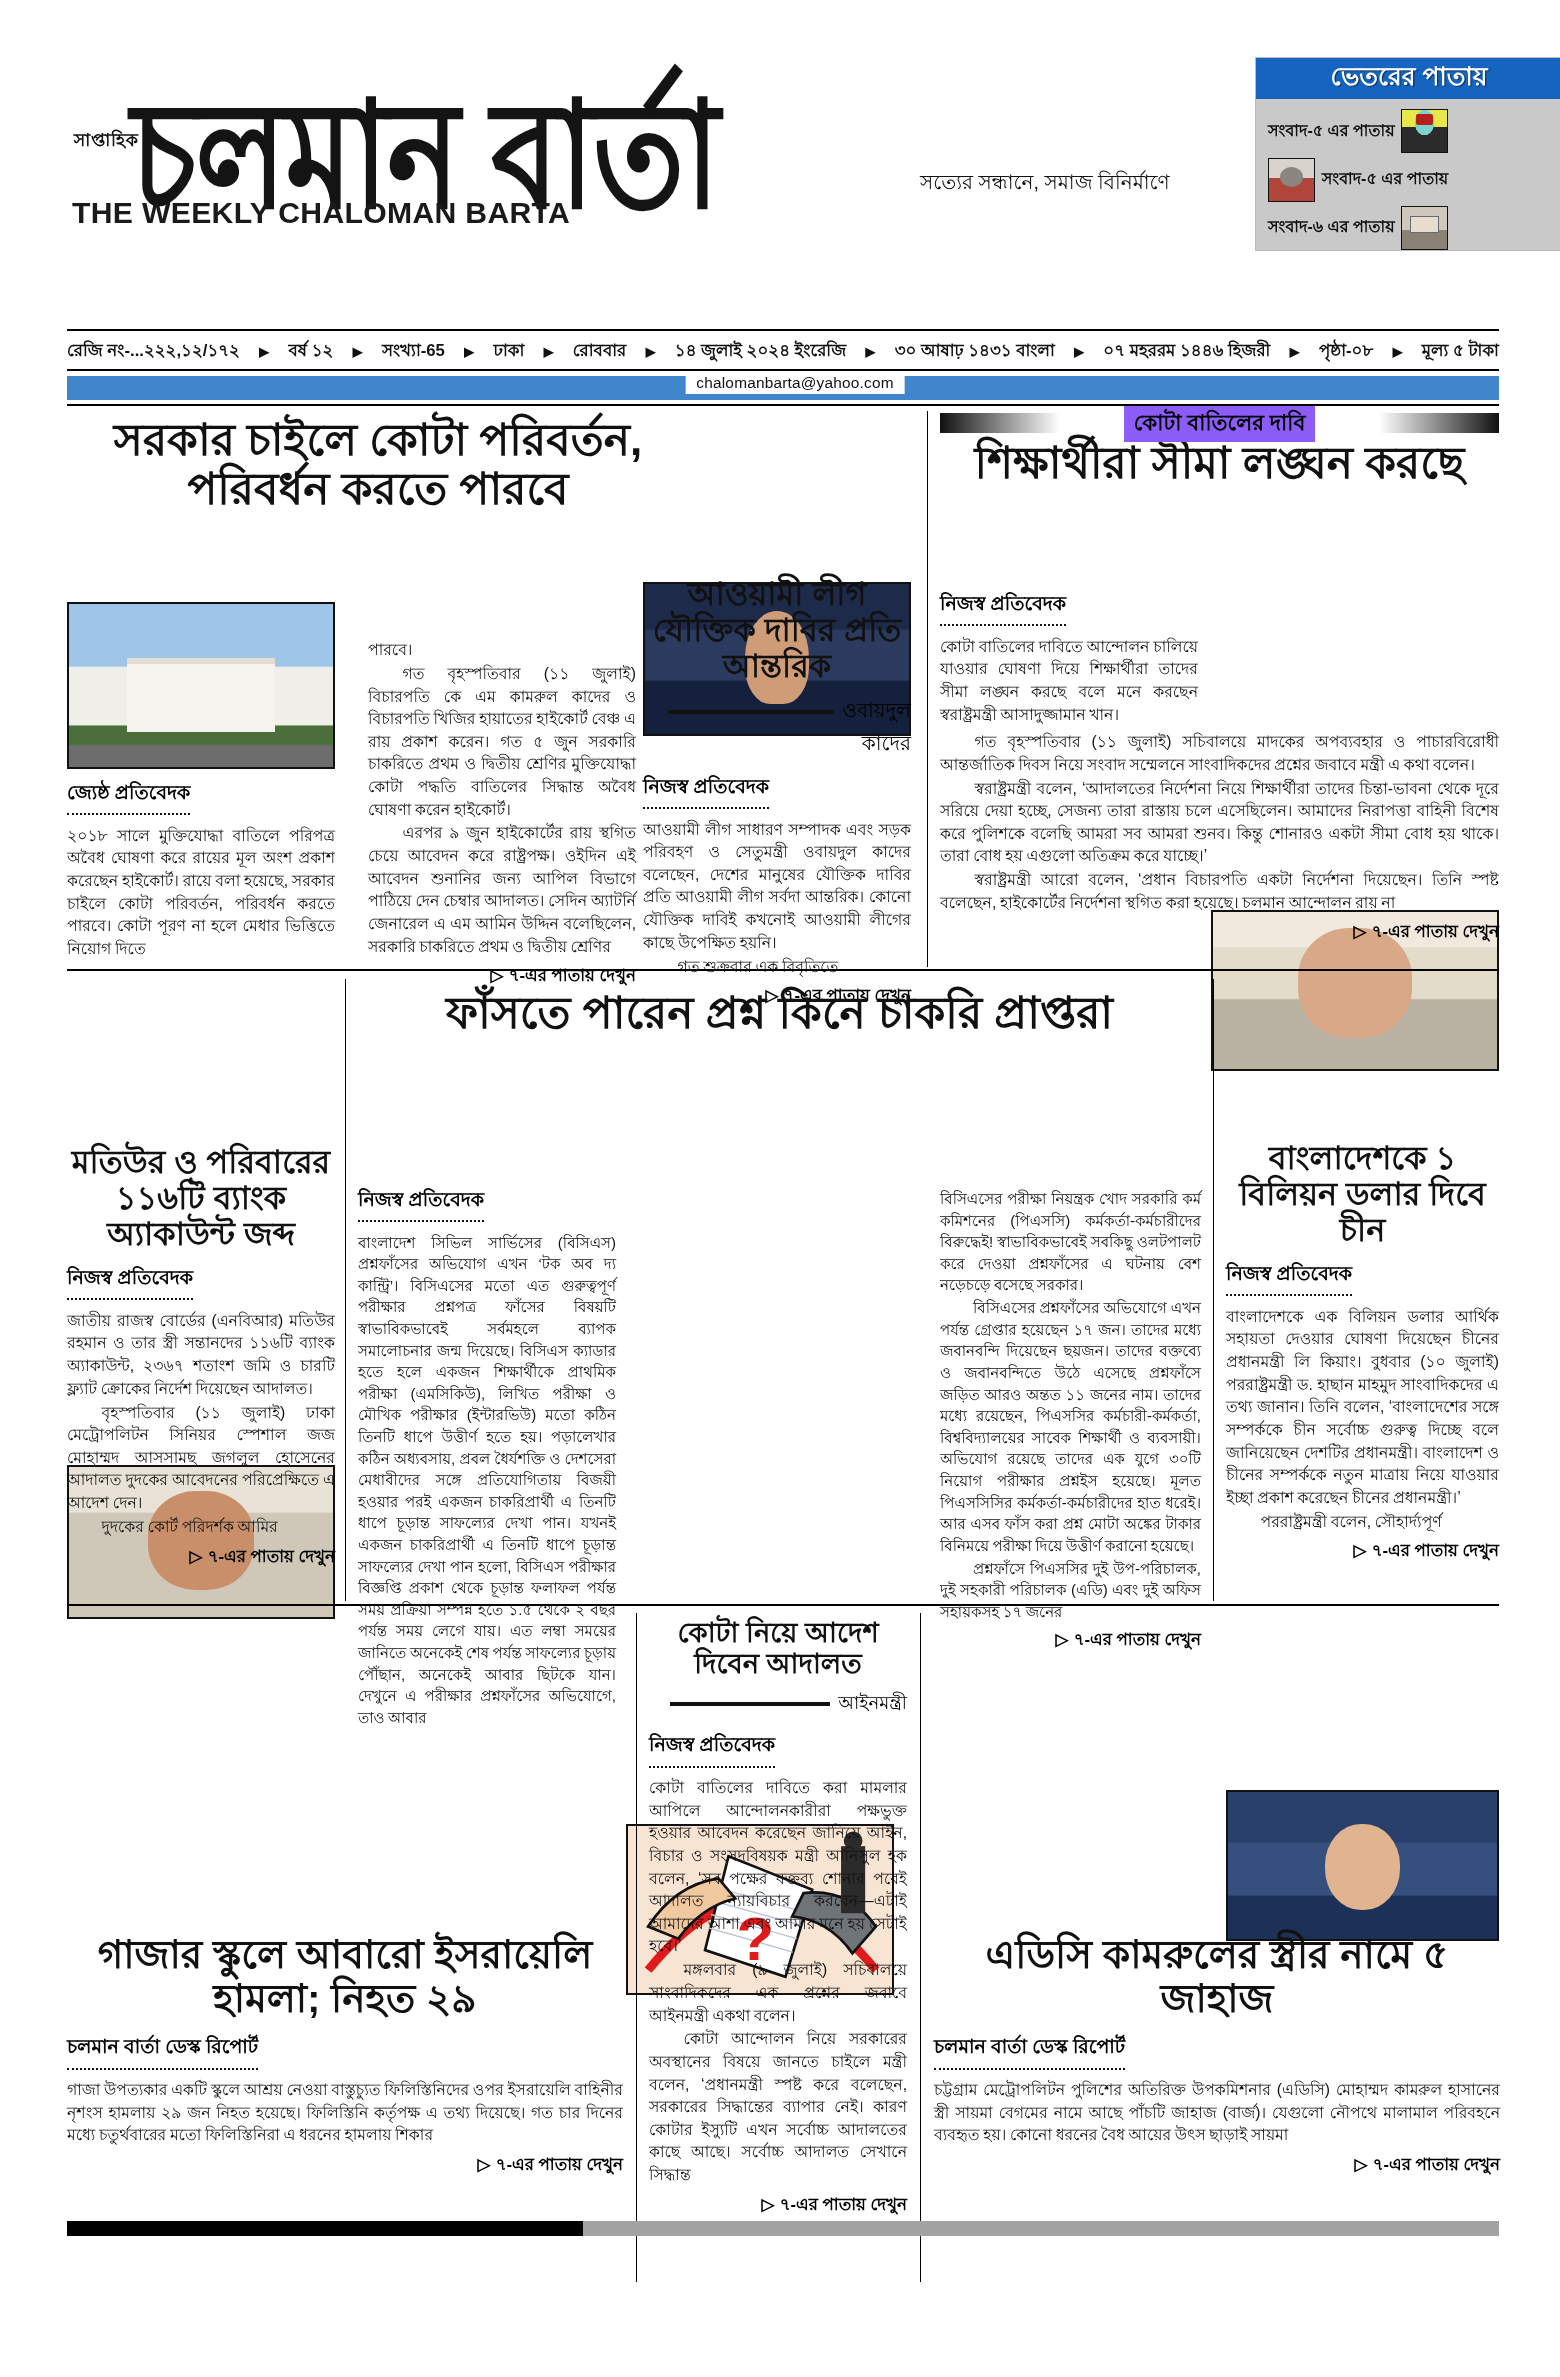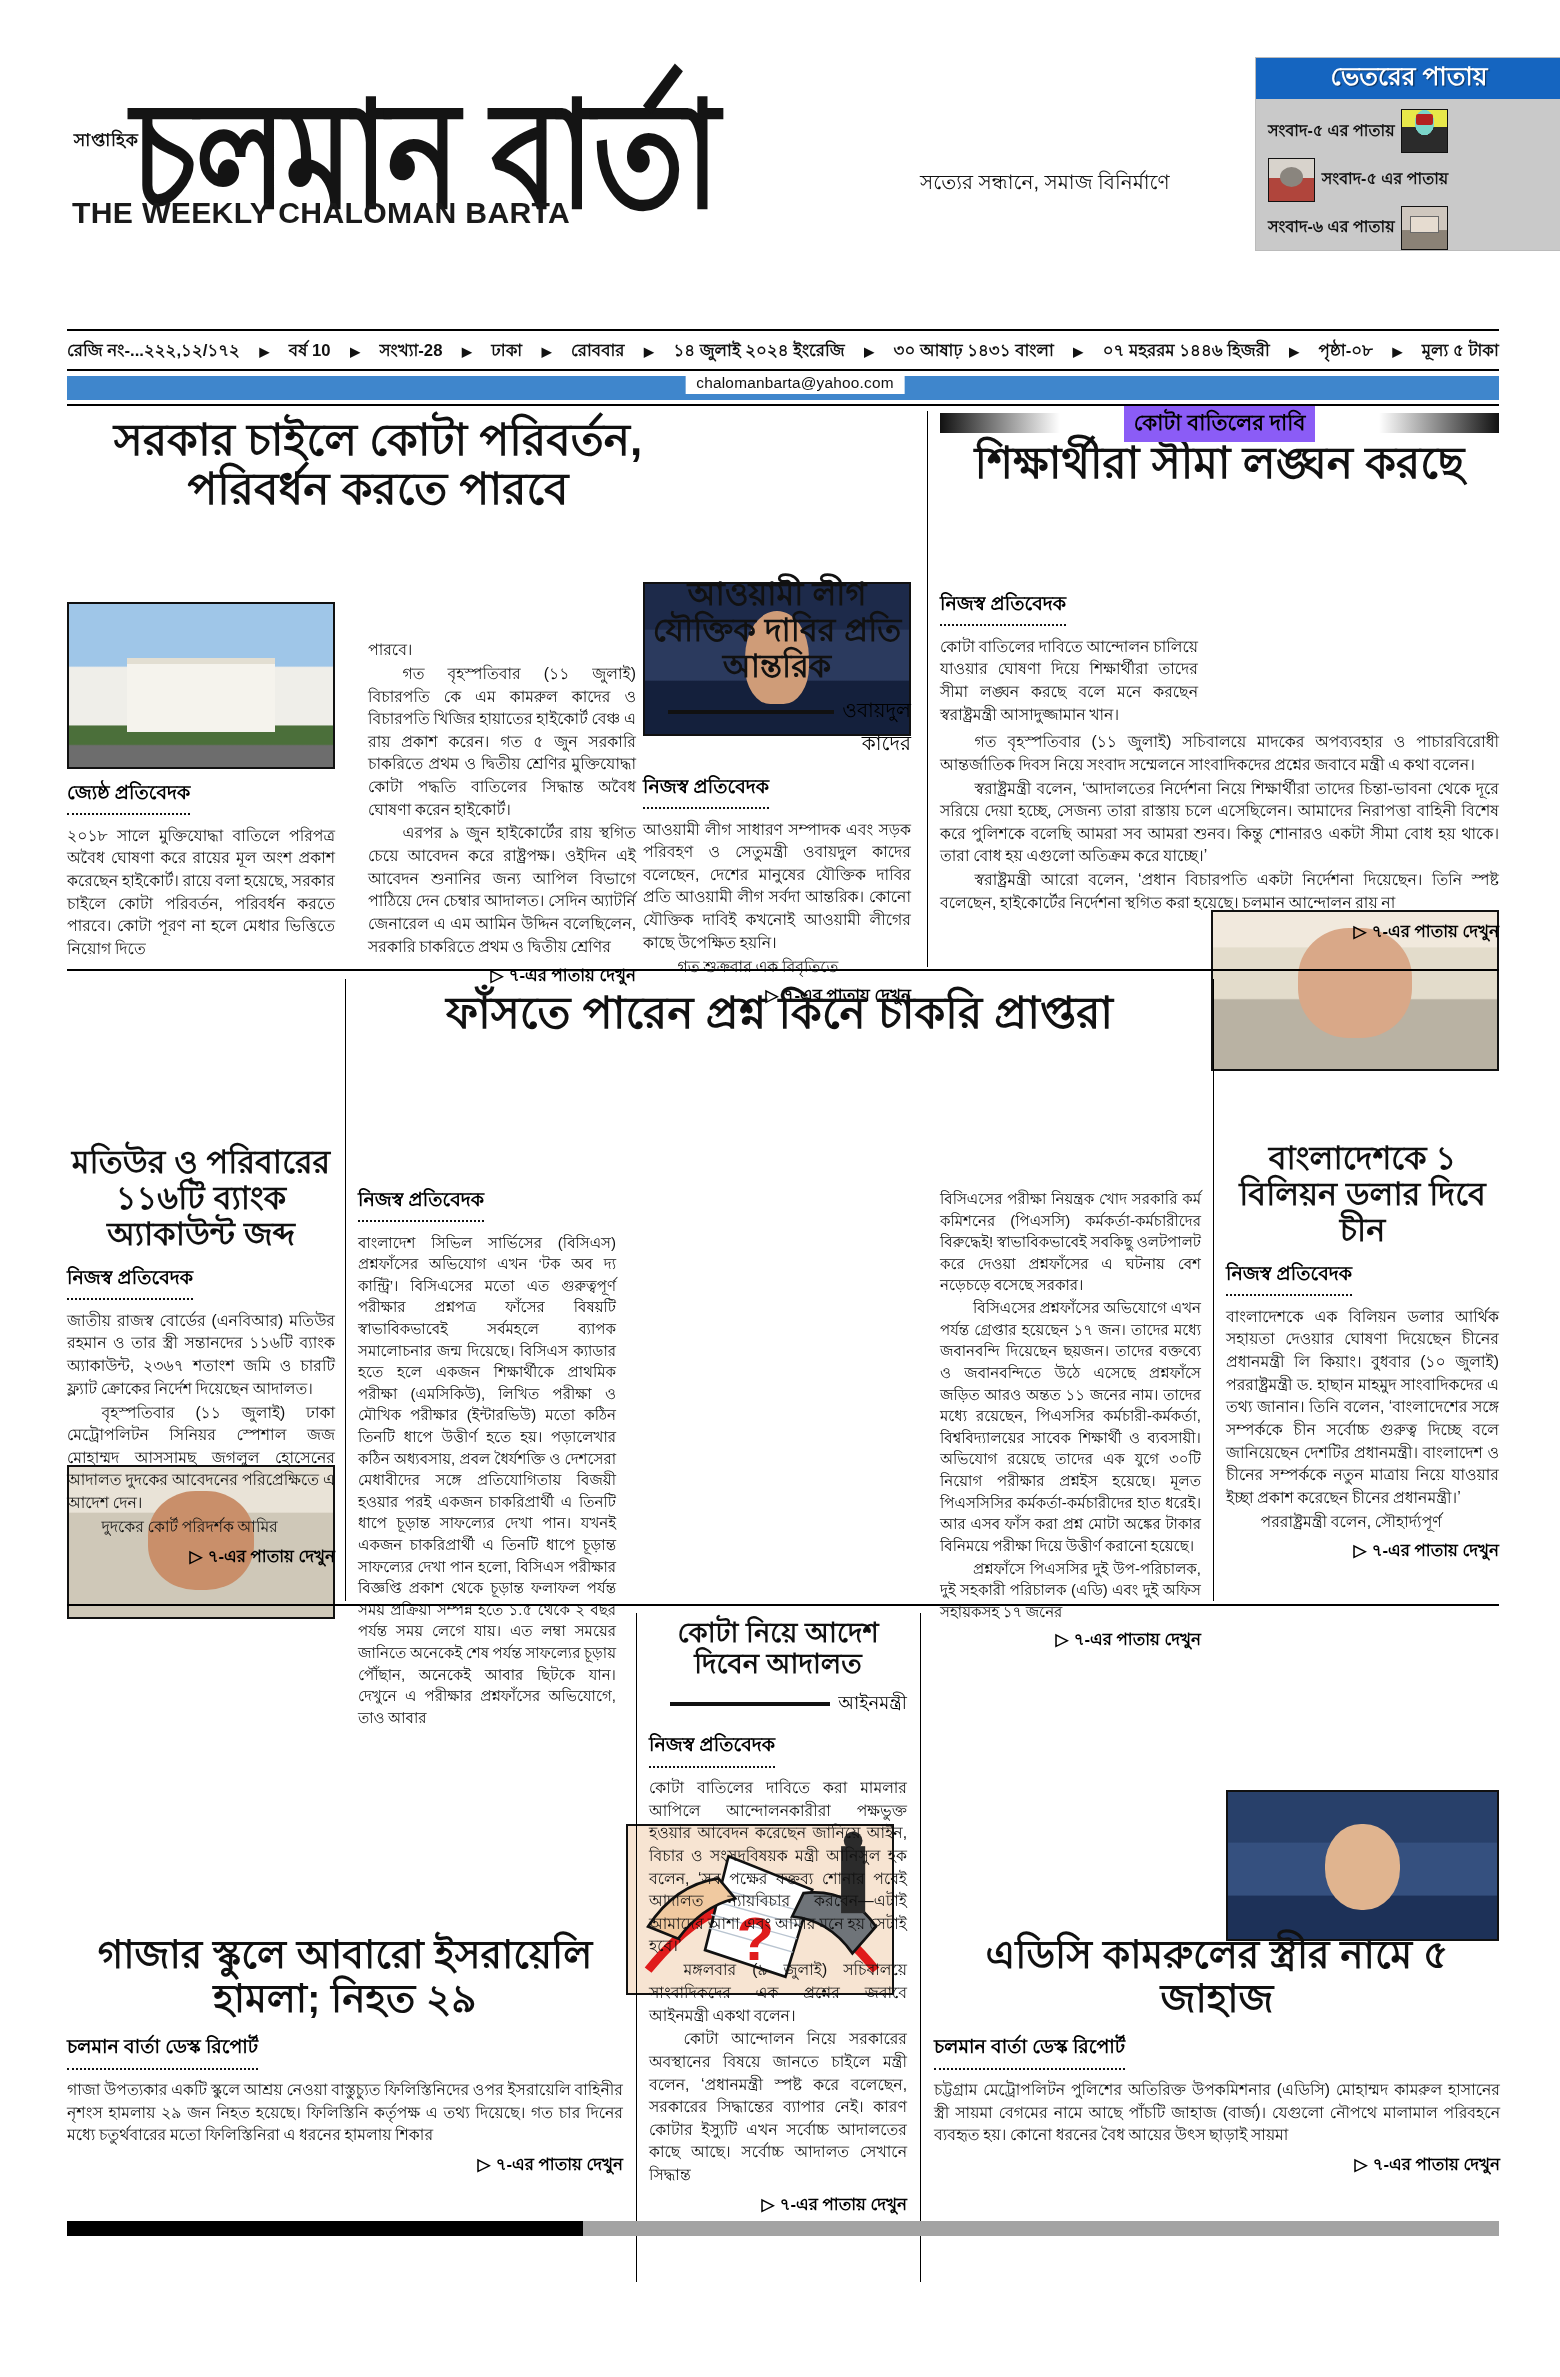--- a/index.html
+++ b/index.html
@@ -168,23 +168,23 @@
           <div class="ib-thumb th-c"></div>
         </div>
       </div>
     </div>
   </div>
 
   <div class="rule-thick" style="top:329px;height:2px;"></div>
   <div class="infobar">
     <span>রেজি নং-...২২২,১২/১৭২</span>
       <span class="sep"></span>
-    <span>বর্ষ 10</span>
-      <span class="sep"></span>
-    <span>সংখ্যা-28</span>
+    <span>বর্ষ ১২</span>
+      <span class="sep"></span>
+    <span>সংখ্যা-65</span>
       <span class="sep"></span>
     <span>ঢাকা</span>
       <span class="sep"></span>
     <span>রোববার</span>
       <span class="sep"></span>
     <span>১৪ জুলাই ২০২৪ ইংরেজি</span>
       <span class="sep"></span>
     <span>৩০ আষাঢ় ১৪৩১ বাংলা</span>
       <span class="sep"></span>
     <span>০৭ মহররম ১৪৪৬ হিজরী</span>

